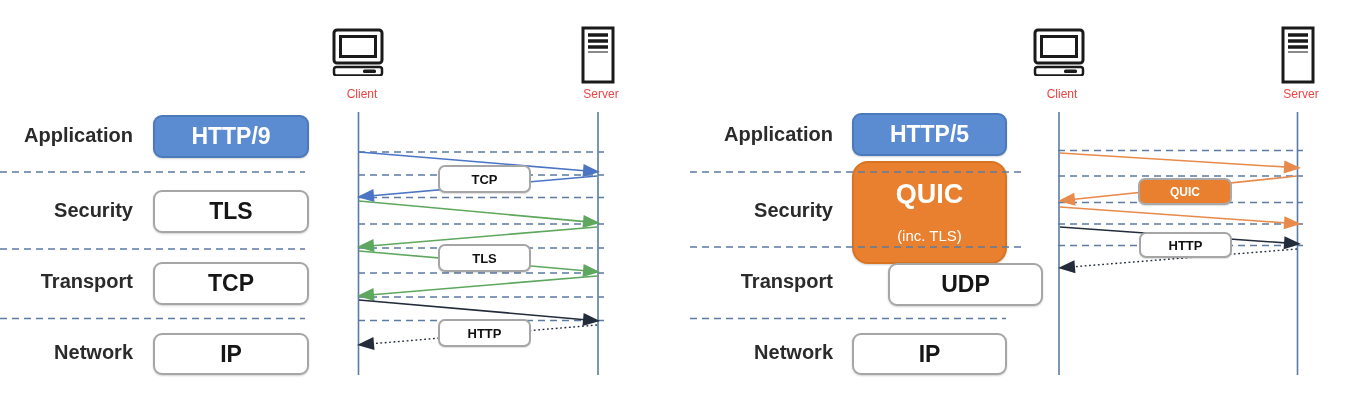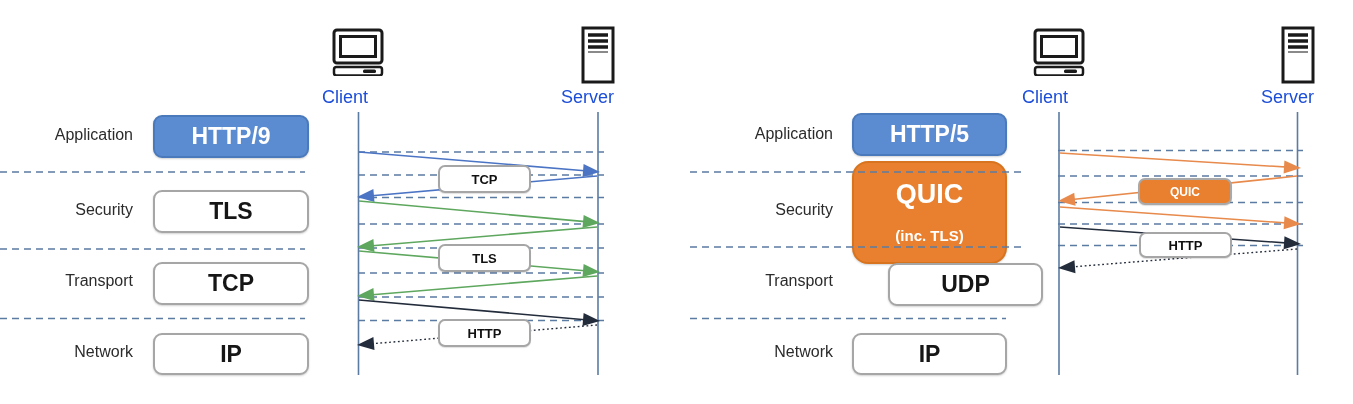--- a/index.html
+++ b/index.html
@@ -1,38 +1,38 @@
 <!DOCTYPE html>
 <html><head>
 <meta charset="utf-8">
 <style>
   html,body{margin:0;padding:0;background:#fff;}
   .canvas{
     position:relative;width:1353px;height:404px;background:#ffffff;
     font-family:"Liberation Sans", sans-serif;overflow:hidden;
   }
   .row-label{
-    position:absolute;font-size:16px;color:#2b2b2b;text-align:right;
-    height:26px;line-height:26px;z-index:1;
+    position:absolute;font-size:20px;color:#2b2b2b;text-align:right;
+    height:26px;line-height:26px;z-index:1;font-weight:bold;
   }
   .proto-box{
     position:absolute;display:flex;align-items:center;justify-content:center;
     background:#ffffff;border:2px solid #a6a6a6;border-radius:9px;
     font-weight:700;font-size:23px;color:#161616;z-index:1;
     box-shadow:0 1px 2px rgba(0,0,0,0.18);
   }
   .proto-box.blue{background:#5b8bd0;border-color:#4a7abc;color:#ffffff;}
   .proto-box.orange{
     background:#e8802f;border-color:#d8741f;color:#ffffff;
     flex-direction:column;border-radius:16px;line-height:1.1;
   }
   .proto-box .main{font-size:27px;}
-  .proto-box .sub{font-size:15px;font-weight:700;margin-top:18px;}
+  .proto-box .sub{font-size:15px;font-weight:400;margin-top:18px;}
   .node-label{
-    position:absolute;width:80px;font-size:18px;color:#1d4ed8;z-index:1;
+    position:absolute;width:80px;text-align:center;font-size:12px;color:#ef4444;z-index:1;
   }
   .icon{position:absolute;z-index:1;}
   .seq-label{
     position:absolute;display:flex;align-items:center;justify-content:center;
     background:#ffffff;border:2px solid #a6a6a6;border-radius:7px;
     font-weight:700;font-size:13px;color:#111111;z-index:3;
     box-shadow:0 1px 1px rgba(0,0,0,0.12);
   }
   .seq-label.orange{background:#e8802f;border-color:#a9a9a9;color:#ffffff;font-size:12px;}
   svg.overlay{position:absolute;left:0;top:0;z-index:2;pointer-events:none;}

